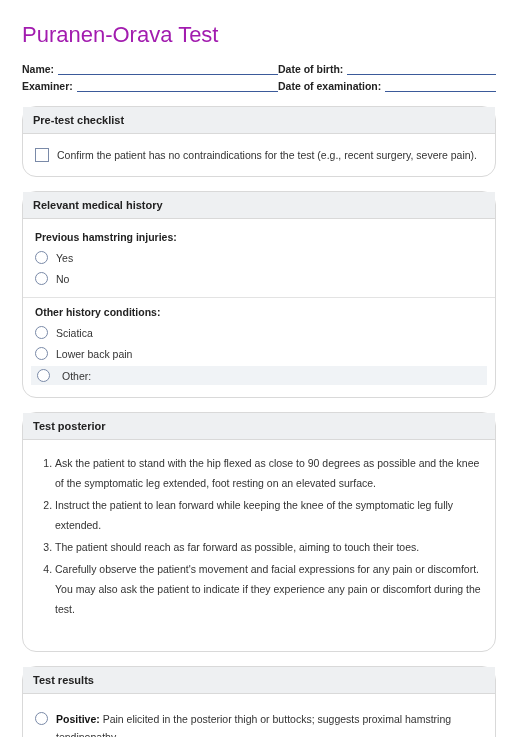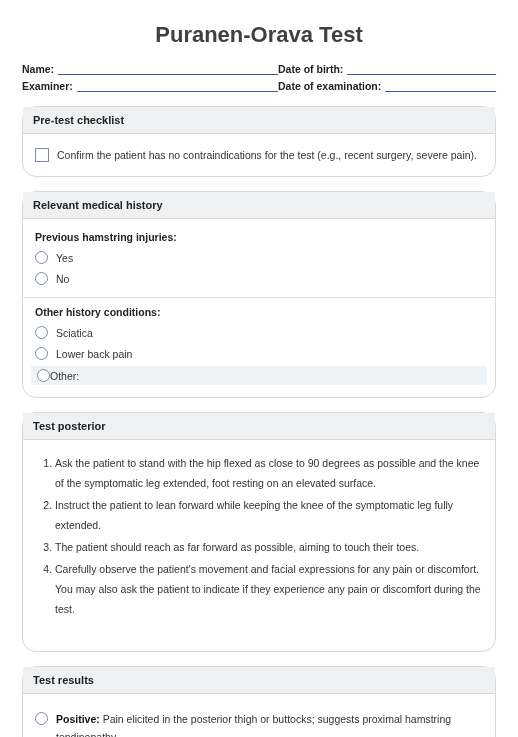--- a/index.html
+++ b/index.html
@@ -6,24 +6,24 @@
   body {
     margin: 0;
     padding: 18px 22px;
     font-family: Arial, Helvetica, sans-serif;
     font-size: 11px;
     color: #222;
     background: #fff;
     width: 518px;
   }
   h1 {
-    text-align: center;
+    text-align: left;
     font-size: 22px;
-    color: #404040;
-    font-weight: bold;
+    color: #a21caf;
+    font-weight: normal;
     margin: 4px 0 14px 0;
   }
   .meta-row {
     display: flex;
     gap: 0;
     margin-bottom: 4px;
   }
   .meta-field {
     display: flex;
     align-items: flex-end;
@@ -84,21 +84,21 @@
     font-size: 10.5px;
     color: #222;
     margin: 2px 0 4px 0;
   }
   .shaded-row {
     background: #f0f3f6;
     padding: 3px 6px;
     margin: 2px -4px;
     display: flex;
     align-items: center;
-    gap: 0;
+    gap: 12px;
   }
   .shaded-row .fill-line {
     flex: 1;
     height: 12px;
   }
   ol.procedure {
     margin: 4px 0 21px 0;
     padding-left: 20px;
     color: #333;
   }

